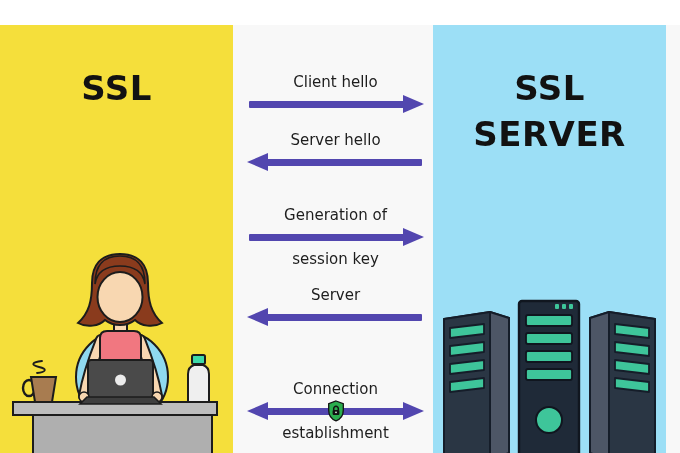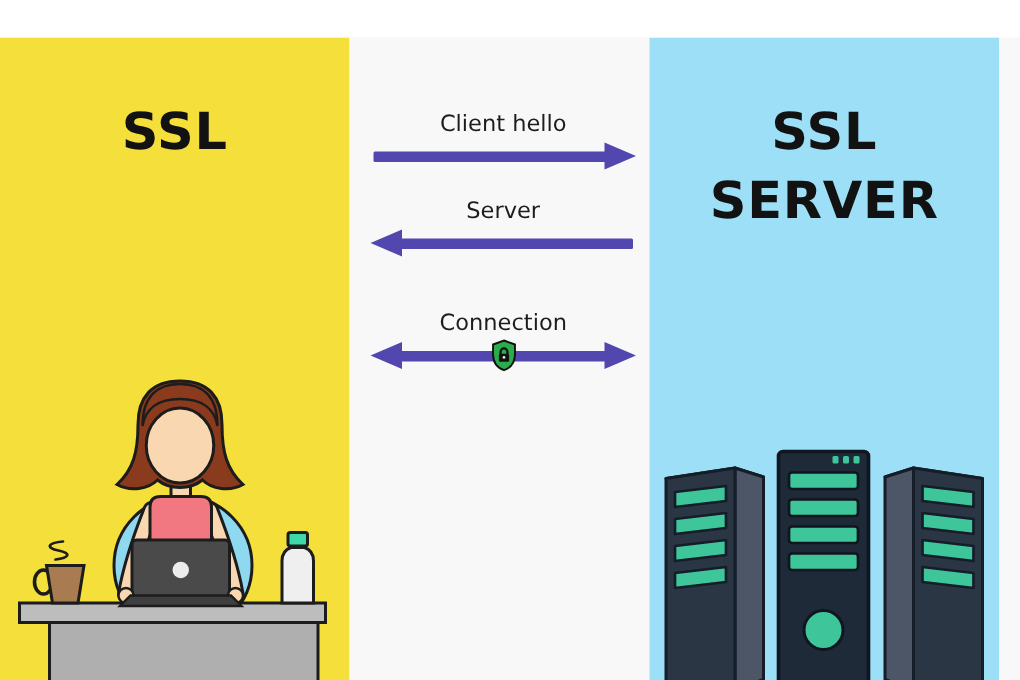--- a/index.html
+++ b/index.html
@@ -23,21 +23,21 @@
   .panel-title span{display:block;}
   .illustration{position:absolute;left:0;bottom:0;width:233px;height:453px;display:block;}
 
   
   .steps{position:absolute;inset:0;}
   .msg-row{position:absolute;left:14px;right:9px;text-align:center;color:var(--text);}
   .msg-row:nth-child(1){top:48px;}
   .msg-row:nth-child(2){top:106px;}
   .msg-row:nth-child(3){top:181px;}
   .msg-row:nth-child(4){top:261px;}
-  .msg-row:nth-child(5){top:374px;}
+  .msg-row:nth-child(5){top:355px;}
   .msg-label{font-size:15px;line-height:19px;font-weight:500;}
   .arrow{position:relative;height:18px;margin:3px 0 4px;}
   .shaft{position:absolute;left:2px;right:2px;top:6px;height:7px;background:var(--arrow);border-radius:1px;}
   .arrow.right .shaft{right:17px;}
   .arrow.left .shaft{left:17px;}
   .arrow.both .shaft{left:17px;right:17px;}
   .head{position:absolute;top:0;width:0;height:0;border-top:9px solid transparent;border-bottom:9px solid transparent;display:none;}
   .head-right{right:0;border-left:21px solid var(--arrow);}
   .head-left{left:0;border-right:21px solid var(--arrow);}
   .arrow.right .head-right{display:block;}
@@ -108,21 +108,40 @@
     <div class="msg-label label-top">Client hello</div>
     <div class="arrow right">
 
       <span class="shaft"></span>
       <span class="head head-right"></span>
 
     </div>
 
   </div>
 
-
+  <div class="msg-row">
+    <div class="msg-label label-top">Server hello</div>
+    <div class="arrow left">
+      <span class="head head-left"></span>
+      <span class="shaft"></span>
+
+    </div>
+
+  </div>
+
+  <div class="msg-row">
+    <div class="msg-label label-top">Generation of</div>
+    <div class="arrow right">
+
+      <span class="shaft"></span>
+      <span class="head head-right"></span>
+
+    </div>
+    <div class="msg-label label-bottom">session key</div>
+  </div>
 
   <div class="msg-row">
     <div class="msg-label label-top">Server</div>
     <div class="arrow left">
       <span class="head head-left"></span>
       <span class="shaft"></span>
 
     </div>
   </div>
 
@@ -134,20 +153,21 @@
       <span class="head head-right"></span>
       <span class="lock-badge">
         <svg width="18" height="22" viewBox="0 0 18 22">
           <path d="M9,1 L16.3,3.7 L16.3,10 C16.3,15.6 13.3,19.3 9,20.8 C4.7,19.3 1.7,15.6 1.7,10 L1.7,3.7 Z" fill="var(--shield-green)" stroke="#111" stroke-width="1.3"></path>
           <path d="M6.7,10.2 L6.7,8.6 a2.3,2.3 0 0 1 4.6,0 L11.3,10.2" fill="none" stroke="#111" stroke-width="1.5"></path>
           <rect x="5.6" y="9.9" width="6.8" height="5.2" rx="1" fill="#111"></rect>
           <circle cx="9" cy="12.3" r="0.9" fill="#dff5e4"></circle>
         </svg>
       </span>
     </div>
+    <div class="msg-label label-bottom">establishment</div>
   </div>
 </div>
   </section>
 
   <section class="panel server">
     <h1 class="panel-title">
       <span>SSL</span>
       <span>SERVER</span>
     </h1>
     <svg class="illustration" viewBox="0 0 233 453" aria-hidden="true">

